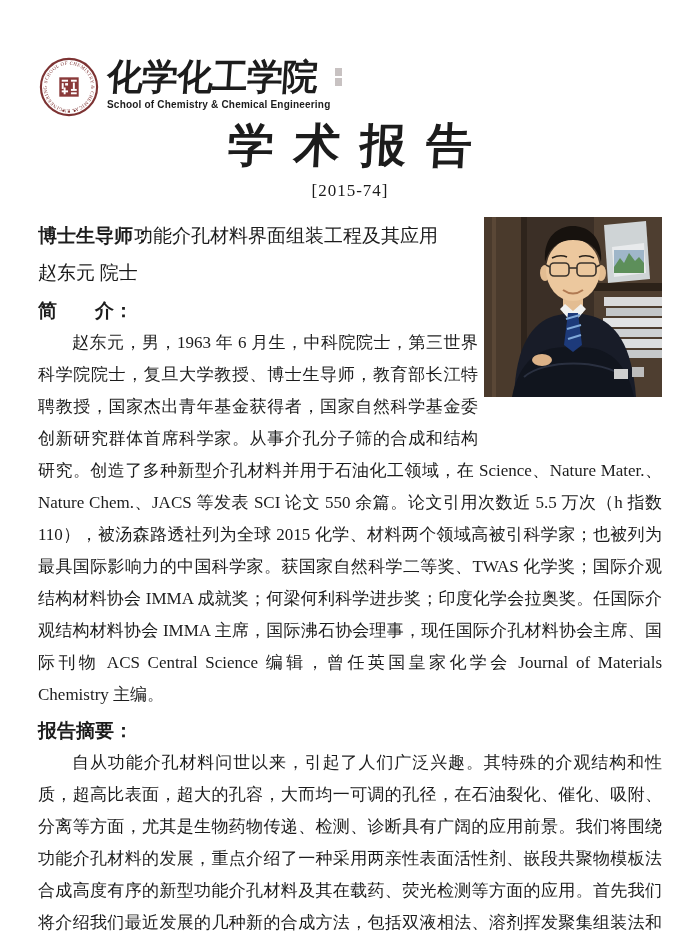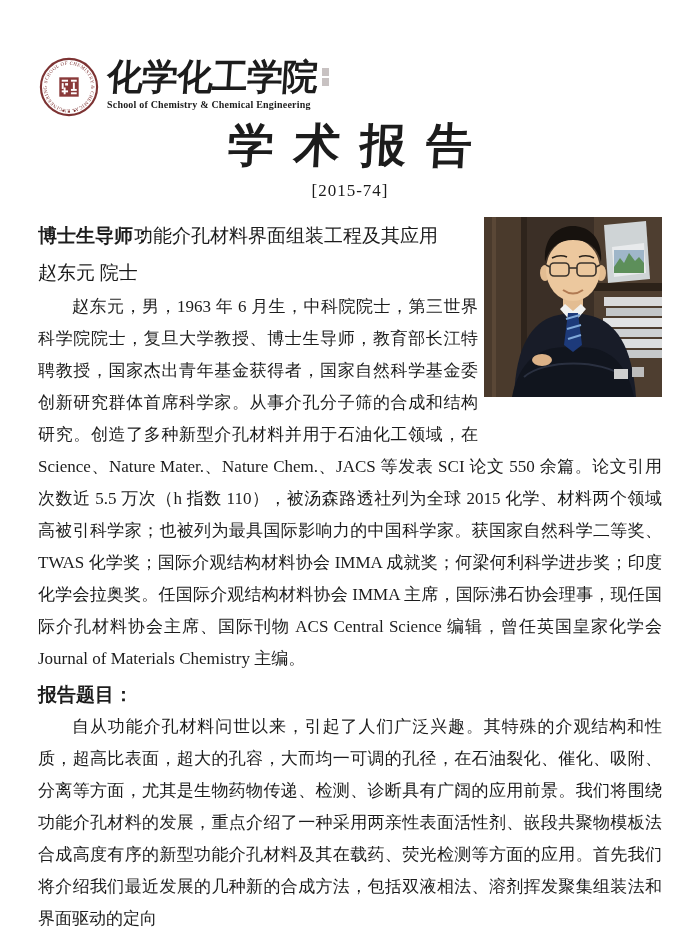--- a/index.html
+++ b/index.html
@@ -14,21 +14,21 @@
   .logo-row { display:flex; align-items:flex-start; padding-top:56px; }
   .seal { width:62px; height:62px; flex:0 0 auto; }
   .logo-text { margin-left:7px; padding-top:1px; }
   .school-cn {
     font-size:36px; font-weight:bold; line-height:1.12;
     letter-spacing:-1px; transform:skewX(-4deg);
     font-family:"Liberation Serif", serif;
   }
   .school-en {
     font-size:10px; font-weight:bold; margin-top:2px; letter-spacing:.2px;
-    font-family:Liberation Serif, serif;
+    font-family:Liberation Sans, sans-serif;
   }
   .sig-mark { margin-left:5px; margin-top:12px; display:flex; flex-direction:column; gap:2px; }
   .sig-mark i { display:block; width:7px; height:8px; background:#9a8f8f; opacity:.55; }
 
   
   .title {
     margin:2px 0 0; text-align:center;
     font-size:46px; font-weight:900; line-height:1.15;
     letter-spacing:20px; padding-left:20px;
     transform:skewX(-3deg);
@@ -170,20 +170,21 @@
         <span class="info-label">博士生导师：</span>
         <span class="info-value">功能介孔材料界面组装工程及其应用</span>
       </div>
       <div class="info-row">
         <span class="info-value">赵东元 院士</span>
       </div>
       <div class="info-row">
         <span class="info-label"></span>
       </div>
 
+      <h2 class="sec-heading">简　　介：</h2>
       <p class="para">赵东元，男，1963 年 6 月生，中科院院士，第三世界科学院院士，复旦大学教授、博士生导师，教育部长江特聘教授，国家杰出青年基金获得者，国家自然科学基金委创新研究群体首席科学家。从事介孔分子筛的合成和结构研究。创造了多种新型介孔材料并用于石油化工领域，在 Science、Nature Mater.、Nature Chem.、JACS 等发表 SCI 论文 550 余篇。论文引用次数近 5.5 万次（h 指数 110），被汤森路透社列为全球 2015 化学、材料两个领域高被引科学家；也被列为最具国际影响力的中国科学家。获国家自然科学二等奖、TWAS 化学奖；国际介观结构材料协会 IMMA 成就奖；何梁何利科学进步奖；印度化学会拉奥奖。任国际介观结构材料协会 IMMA 主席，国际沸石协会理事，现任国际介孔材料协会主席、国际刊物 ACS Central Science 编辑，曾任英国皇家化学会 Journal of Materials Chemistry 主编。</p>
 
-      <h2 class="sec-heading">报告题目：</h2>
+      <h2 class="sec-heading">报告摘要：</h2>
       <p class="para">自从功能介孔材料问世以来，引起了人们广泛兴趣。其特殊的介观结构和性质，超高比表面，超大的孔容，大而均一可调的孔径，在石油裂化、催化、吸附、分离等方面，尤其是生物药物传递、检测、诊断具有广阔的应用前景。我们将围绕功能介孔材料的发展，重点介绍了一种采用两亲性表面活性剂、嵌段共聚物模板法合成高度有序的新型功能介孔材料及其在载药、荧光检测等方面的应用。首先我们将介绍我们最近发展的几种新的合成方法，包括双液相法、溶剂挥发聚集组装法和界面驱动的定向</p>
 
     </section>
   </div>
 </div>
 
 </body></html>

